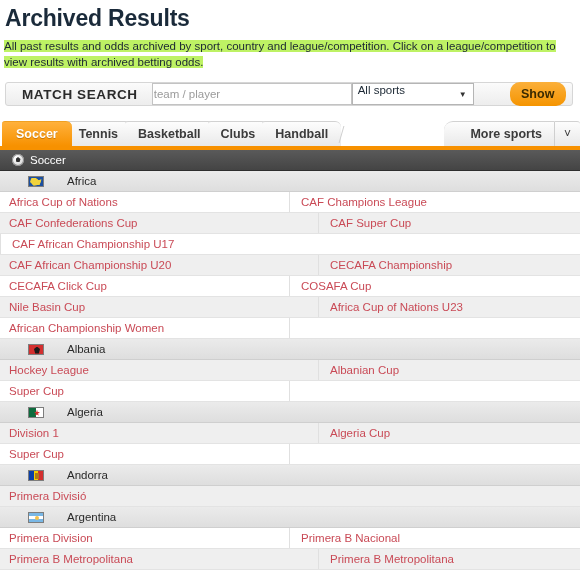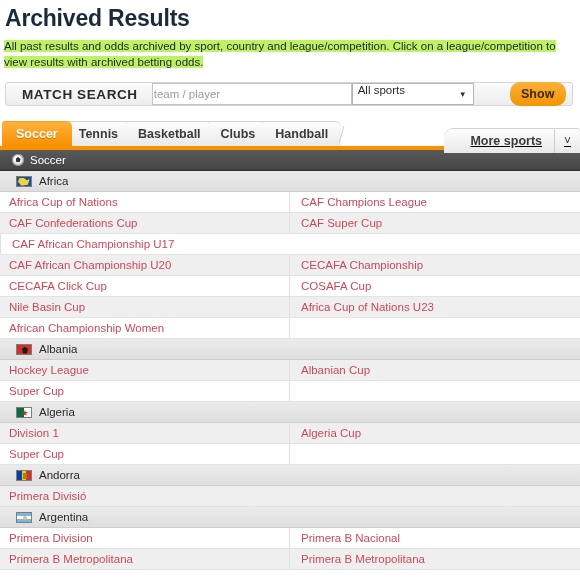--- a/index.html
+++ b/index.html
@@ -160,22 +160,22 @@
     padding: 0 14px;
   }
   .tab.active::after {
     background: transparent;
   }
   .tab.first { margin-left: 2px; }
 
   .tabs-right {
     margin-left: auto;
     display: flex;
+    align-items: flex-end;
     height: 18px;
-    text-decoration: underline;
   }
   .tab-more {
     height: 25px;
     line-height: 25px;
     padding: 0 12px 0 26px;
     font-size: 12.5px;
     font-weight: bold;
     color: #3b3b3b;
     background: linear-gradient(to bottom, #fdfdfd 0%, #e9e9e9 100%);
     border-top: 1px solid #d2d2d2;
@@ -234,23 +234,24 @@
     clip-path: polygon(50% 0%, 100% 38%, 81% 100%, 19% 100%, 0% 38%);
   }
 
   
   .country-row {
     height: 21px;
     background: linear-gradient(to bottom, #ebebeb 0%, #dedede 100%);
     border-bottom: 1px solid #cfcfcf;
     display: flex;
     align-items: center;
-    padding-left: 16px;
+    padding-left: 28px;
     font-size: 11.5px;
     color: #2a2a2a;
+    gap: 16px;
   }
   .flag {
     width: 16px; height: 11px;
     margin-right: 7px;
     flex: 0 0 16px;
     border: 1px solid #7d7d7d;
     position: relative;
     overflow: hidden;
     background: #fff;
   }
@@ -305,21 +306,21 @@
     border-radius: 50%;
     background: #f2c14b;
   }
 
   .league-row {
     display: flex;
     height: 21px;
     border-bottom: 1px solid #e3e3e3;
   }
   .league-row.even { background: #ffffff; }
-  .league-row.odd  { background: #efefef; }
+  .league-row.odd  { background: #efefef; gap: 29px; }
   .league-cell {
     width: 289px;
     flex: 0 0 289px;
     display: flex;
     align-items: center;
     padding-left: 9px;
     font-size: 11.5px;
     overflow: hidden;
     white-space: nowrap;
   }

